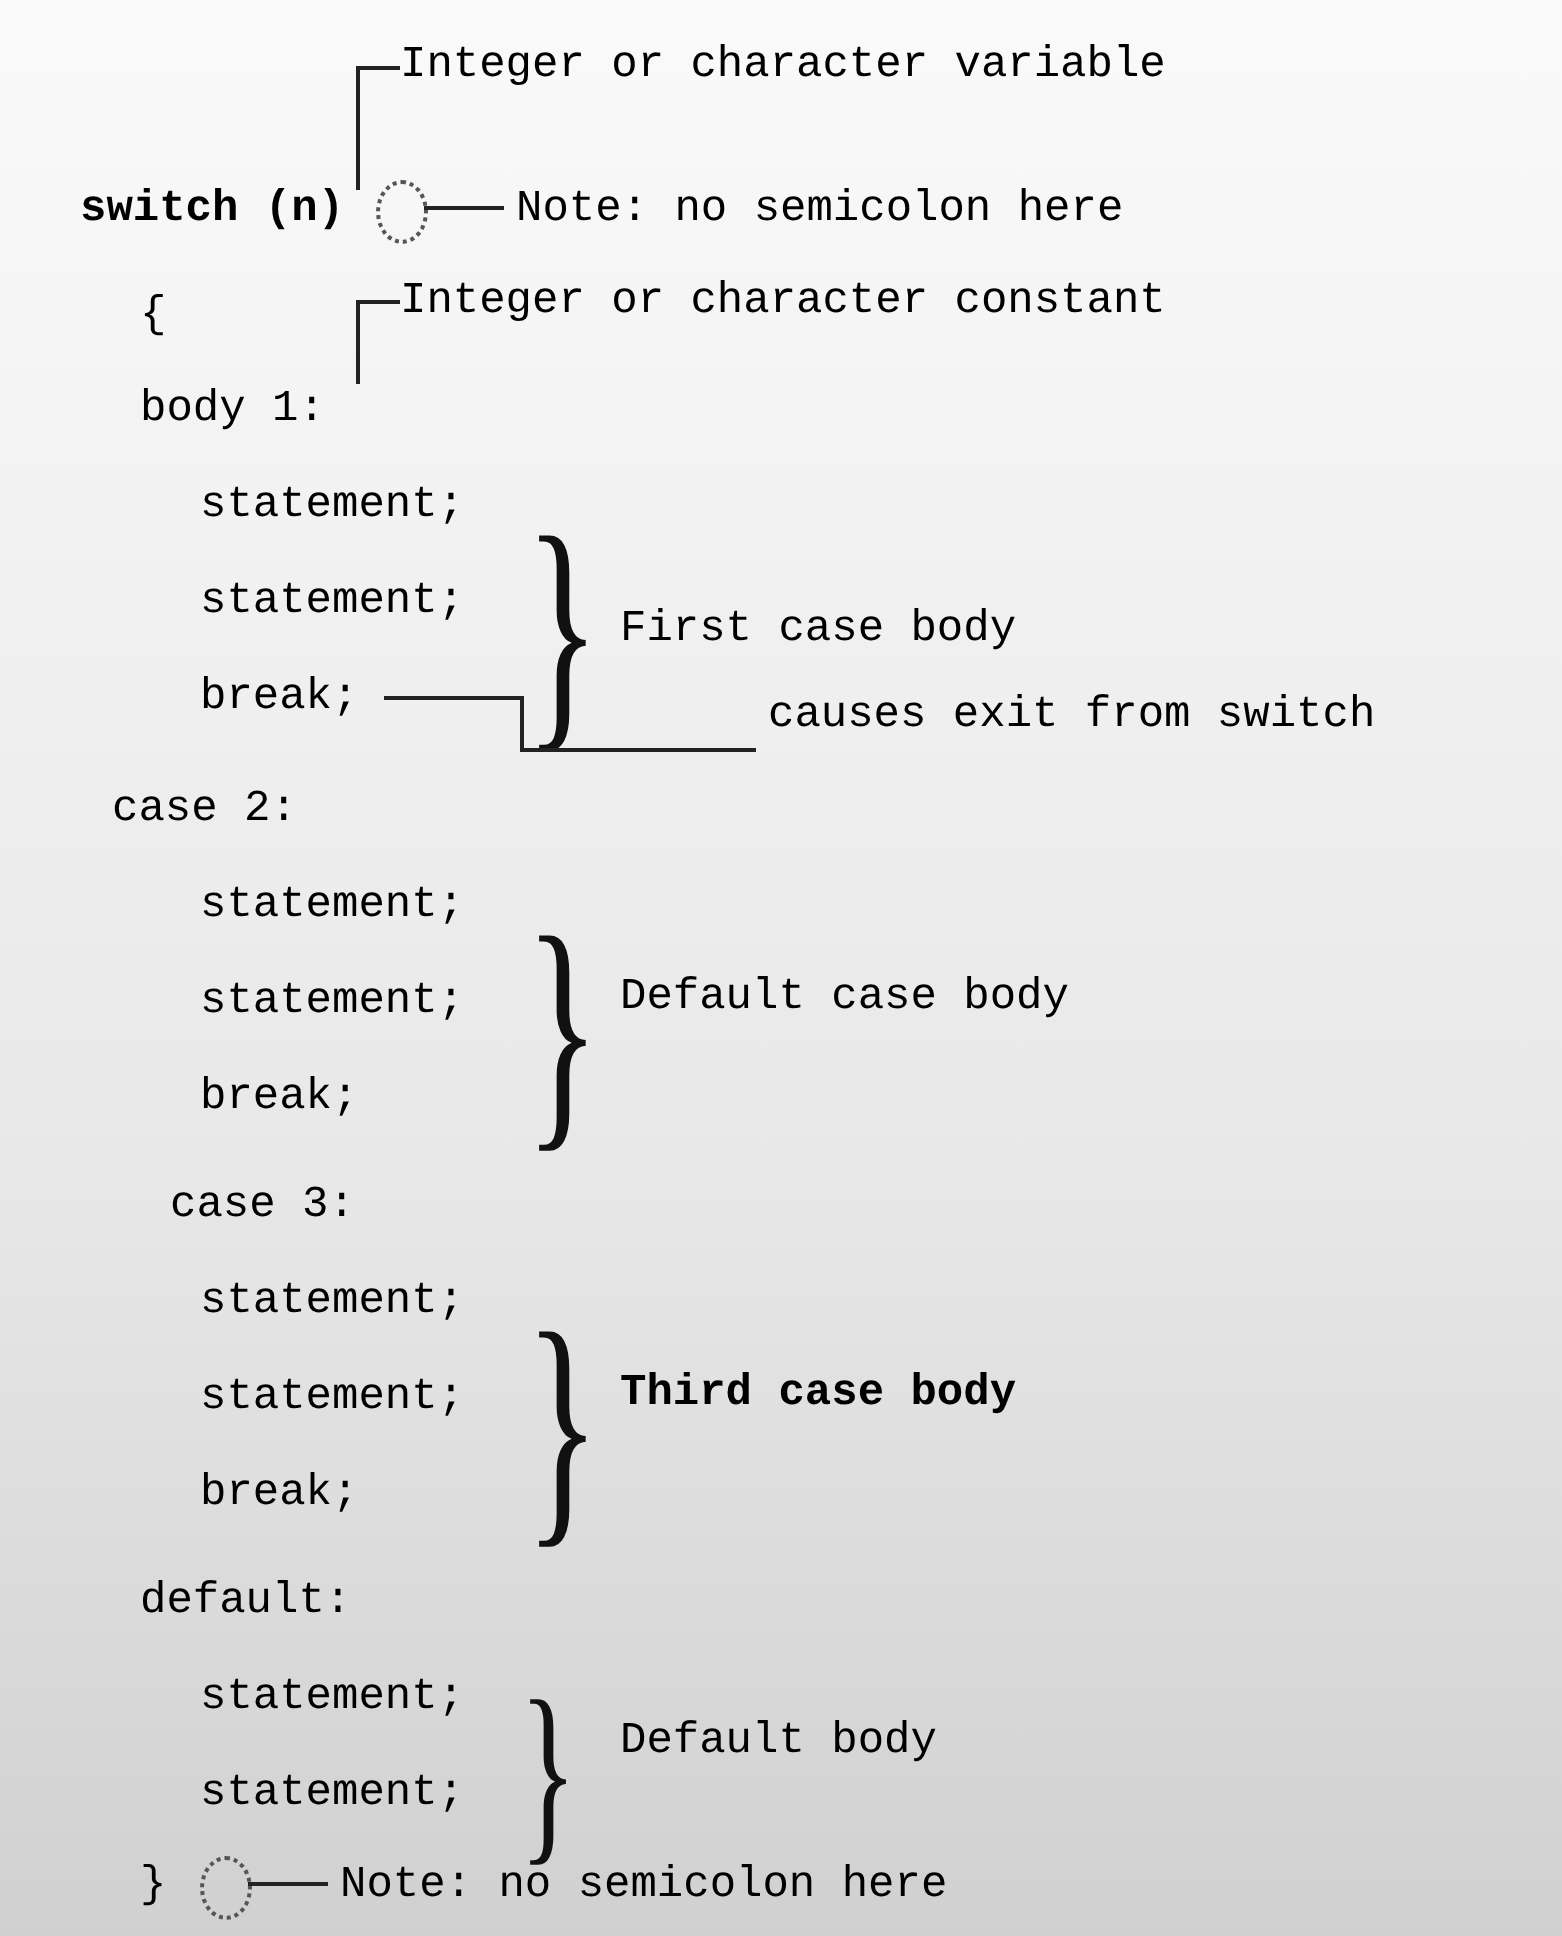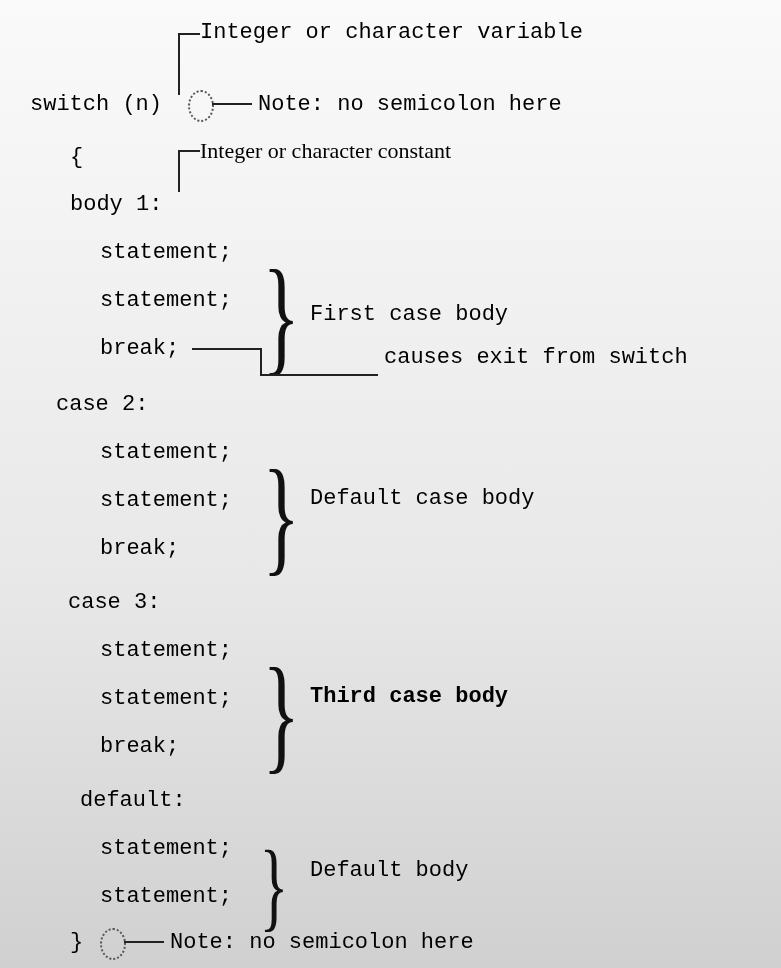--- a/index.html
+++ b/index.html
@@ -43,56 +43,56 @@
     border-left: 2px solid #222;
     border-top: 2px solid #222;
   }
 </style>
 </head>
 <body>
 
 <div class="corner" style="left:178px; top:33px; width:20px; height:60px;"></div>
 <div class="label" style="left:200px; top:20px;">Integer or character variable</div>
 
-<div class="label" style="left:30px; top:92px;">switch (n)</div>
+<div class="label" style="left:40px; top:92px;font-weight:bold;">switch (n)</div>
 <div class="dotted-ellipse" style="left:188px; top:90px; width:22px; height:28px;"></div>
 <div class="line" style="left:212px; top:103px; width:40px; height:2px;"></div>
 <div class="label" style="left:258px; top:92px;">Note: no semicolon here</div>
 
 <div class="label" style="left:70px; top:145px;">{</div>
 <div class="corner" style="left:178px; top:150px; width:20px; height:40px;"></div>
-<div class="label" style="left:200px; top:138px;font-family:Liberation Serif, serif;">Integer or character constant</div>
+<div class="label" style="left:200px; top:138px;">Integer or character constant</div>
 
 <div class="label" style="left:70px; top:192px;">body 1:</div>
 <div class="label" style="left:100px; top:240px;">statement;</div>
 <div class="label" style="left:100px; top:288px;">statement;</div>
 <div class="label" style="left:100px; top:336px;">break;</div>
 <div class="bracket" style="left:250px; top:250px; font-size:130px;">}</div>
 <div class="label" style="left:310px; top:286px;margin-top:16px;">First case body</div>
 
 <div class="line" style="left:192px; top:348px; width:70px; height:2px;"></div>
 <div class="line" style="left:260px; top:348px; width:2px; height:28px;"></div>
 <div class="line" style="left:260px; top:374px; width:118px; height:2px;"></div>
 <div class="label" style="left:384px; top:345px;">causes exit from switch</div>
 
 <div class="label" style="left:56px; top:392px;">case 2:</div>
 <div class="label" style="left:100px; top:440px;">statement;</div>
 <div class="label" style="left:100px; top:488px;">statement;</div>
 <div class="label" style="left:100px; top:536px;">break;</div>
 <div class="bracket" style="left:250px; top:450px; font-size:130px;">}</div>
 <div class="label" style="left:310px; top:486px;">Default case body</div>
 
-<div class="label" style="left:68px; top:590px;">case 3:</div>
+<div class="label" style="left:85px; top:590px;">case 3:</div>
 <div class="label" style="left:100px; top:638px;">statement;</div>
 <div class="label" style="left:100px; top:686px;">statement;</div>
 <div class="label" style="left:100px; top:734px;">break;</div>
 <div class="bracket" style="left:250px; top:648px; font-size:130px;">}</div>
 <div class="label" style="left:310px; top:684px;font-weight:bold;">Third case body</div>
 
-<div class="label" style="left:80px; top:788px;">default:</div>
+<div class="label" style="left:70px; top:788px;">default:</div>
 <div class="label" style="left:100px; top:836px;">statement;</div>
 <div class="label" style="left:100px; top:884px;">statement;</div>
 <div class="bracket" style="left:250px; top:836px; font-size:100px;">}</div>
 <div class="label" style="left:310px; top:858px;">Default body</div>
 
 <div class="label" style="left:70px; top:930px;">}</div>
 <div class="dotted-ellipse" style="left:100px; top:928px; width:22px; height:28px;"></div>
 <div class="line" style="left:124px; top:941px; width:40px; height:2px;"></div>
 <div class="label" style="left:170px; top:930px;">Note: no semicolon here</div>
 

